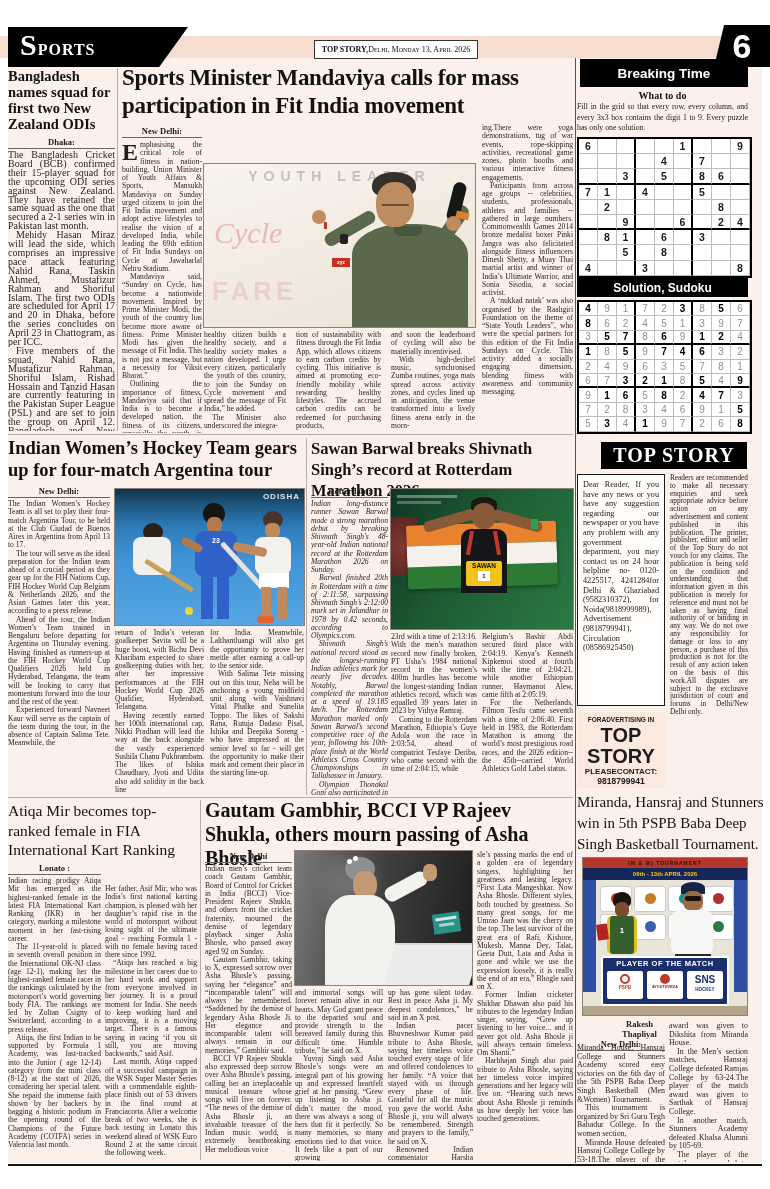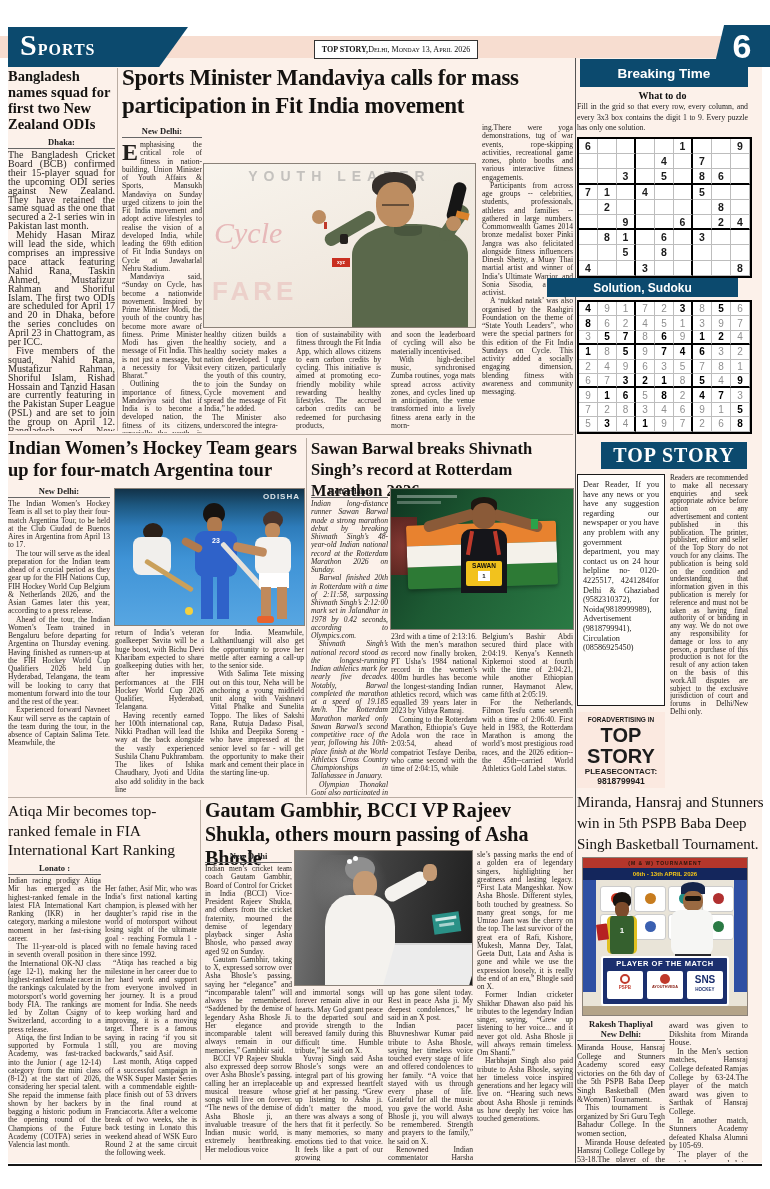--- a/index.html
+++ b/index.html
@@ -1,19 +1,19 @@
 <!DOCTYPE html>
 <html><head>
 <meta charset="utf-8">
 <style>
   html,body{margin:0;padding:0;background:#e8e8e8;}
   #page{position:relative;width:770px;height:1189px;background:#ffffff;font-family:"Liberation Serif",serif;overflow:hidden;margin:0 auto;}
   .abs{position:absolute;}
   .tint{background:#fcf1ea;}
-  .red{background:#0c4a6e;}
+  .red{background:#000000;}
   .rule{background:#b9aca2;}
   .rule-dark{background:#555;}
   .headline{font-family:"Liberation Serif",serif;color:#141210;}
   .dateline{font:bold 8.5px/11px "Liberation Serif",serif;text-align:center;color:#222;border-bottom:1px solid #666;}
   .body-col{font:7.6px/8.25px "Liberation Serif",serif;text-align:justify;color:#221f1c;overflow:hidden;}
   .body-col p{margin:0;text-indent:8px;}
   .body-col p:first-child{text-indent:0;}
   .bd-col{font-size:10px;line-height:8.9px;}
   .dropcap p:first-child::first-letter{float:left;font-size:24px;line-height:20px;font-weight:bold;padding:1px 2px 0 0;}
   
@@ -340,21 +340,21 @@
       <div class="su-cell"></div>
       <div class="su-cell su-r"></div>
       <div class="su-cell">3</div>
       <div class="su-cell"></div>
       <div class="su-cell su-r"></div>
       <div class="su-cell"></div>
       <div class="su-cell"></div>
       <div class="su-cell">8</div>
     </div>
 
-  <div class="abs red banner" style="left:547px;top:278px;width:191px;height:19px;">
+  <div class="abs red banner" style="left:577px;top:278px;width:171px;height:19px;">
     <span style="font:bold 12px 'Liberation Sans',sans-serif;">Solution, Sudoku</span>
   </div>
   <div id="solution-grid" class="abs sudoku" style="left:577px;top:300px;grid-template-columns:repeat(9,19px);grid-template-rows:repeat(9,14.4px);">
       <div class="su-cell su-bold">4</div>
       <div class="su-cell su-gray">9</div>
       <div class="su-cell su-r su-gray">1</div>
       <div class="su-cell su-gray">7</div>
       <div class="su-cell su-gray">2</div>
       <div class="su-cell su-r su-bold">3</div>
       <div class="su-cell su-gray">8</div>
@@ -503,21 +503,21 @@
         <div style="width:36px;height:28px;background:#fff;border-radius:2px;text-align:center;">
             <div style="font:bold 10px/14px 'Liberation Sans',sans-serif;color:#1b2f6e;margin-top:2px;">SNS</div>
             <div style="font:bold 4.5px 'Liberation Sans',sans-serif;color:#1b2f6e;">HOCKEY</div>
           </div>
       </div>
     </div>
     <div class="ph-el" style="left:0;top:148px;width:164px;height:9px;background:#b4a489;"></div>
   </div>
 
   <div class="abs" style="left:577px;top:1019px;width:88px;text-align:center;border-bottom:1px solid #666;padding-bottom:1px;">
-    <div style="font:bold 8.5px/10px 'Liberation Serif',serif;color:#222;">Rakesh Thapliyal</div>
+    <div style="font:bold 8.5px/10px 'Liberation Serif',serif;color:#222;padding-left:37px;">Rakesh Thapliyal</div>
     <div style="font:bold 8.5px/10px 'Liberation Serif',serif;color:#222;">New Delhi:</div>
   </div>
   <div class="abs body-col" style="left:577px;top:1044px;width:88px;height:118px;font-size:7.9px;line-height:8.6px;">
       <p>Miranda House, Hansraj College and Stunners Academy scored easy victories on the 6th day of the 5th PSPB Baba Deep Singh Basketball (Men &amp;Women) Tournament.</p>
       <p>This tournament is organized by Sri Guru Tegh Bahadur College. In the women section,</p>
       <p>Miranda House defeated Hansraj College College by 53-18.The player of the Match</p>
     </div>
   <div class="abs body-col" style="left:669px;top:1022px;width:79px;height:140px;font-size:7.9px;line-height:8.6px;">
       <p>award was given to Dikshita from Miranda House.</p>
       <p>In the Men’s section matches, Hansraj College defeated Ramjas College by 63-24.The player of the match award was given to Sarthak of Hansraj College.</p>

